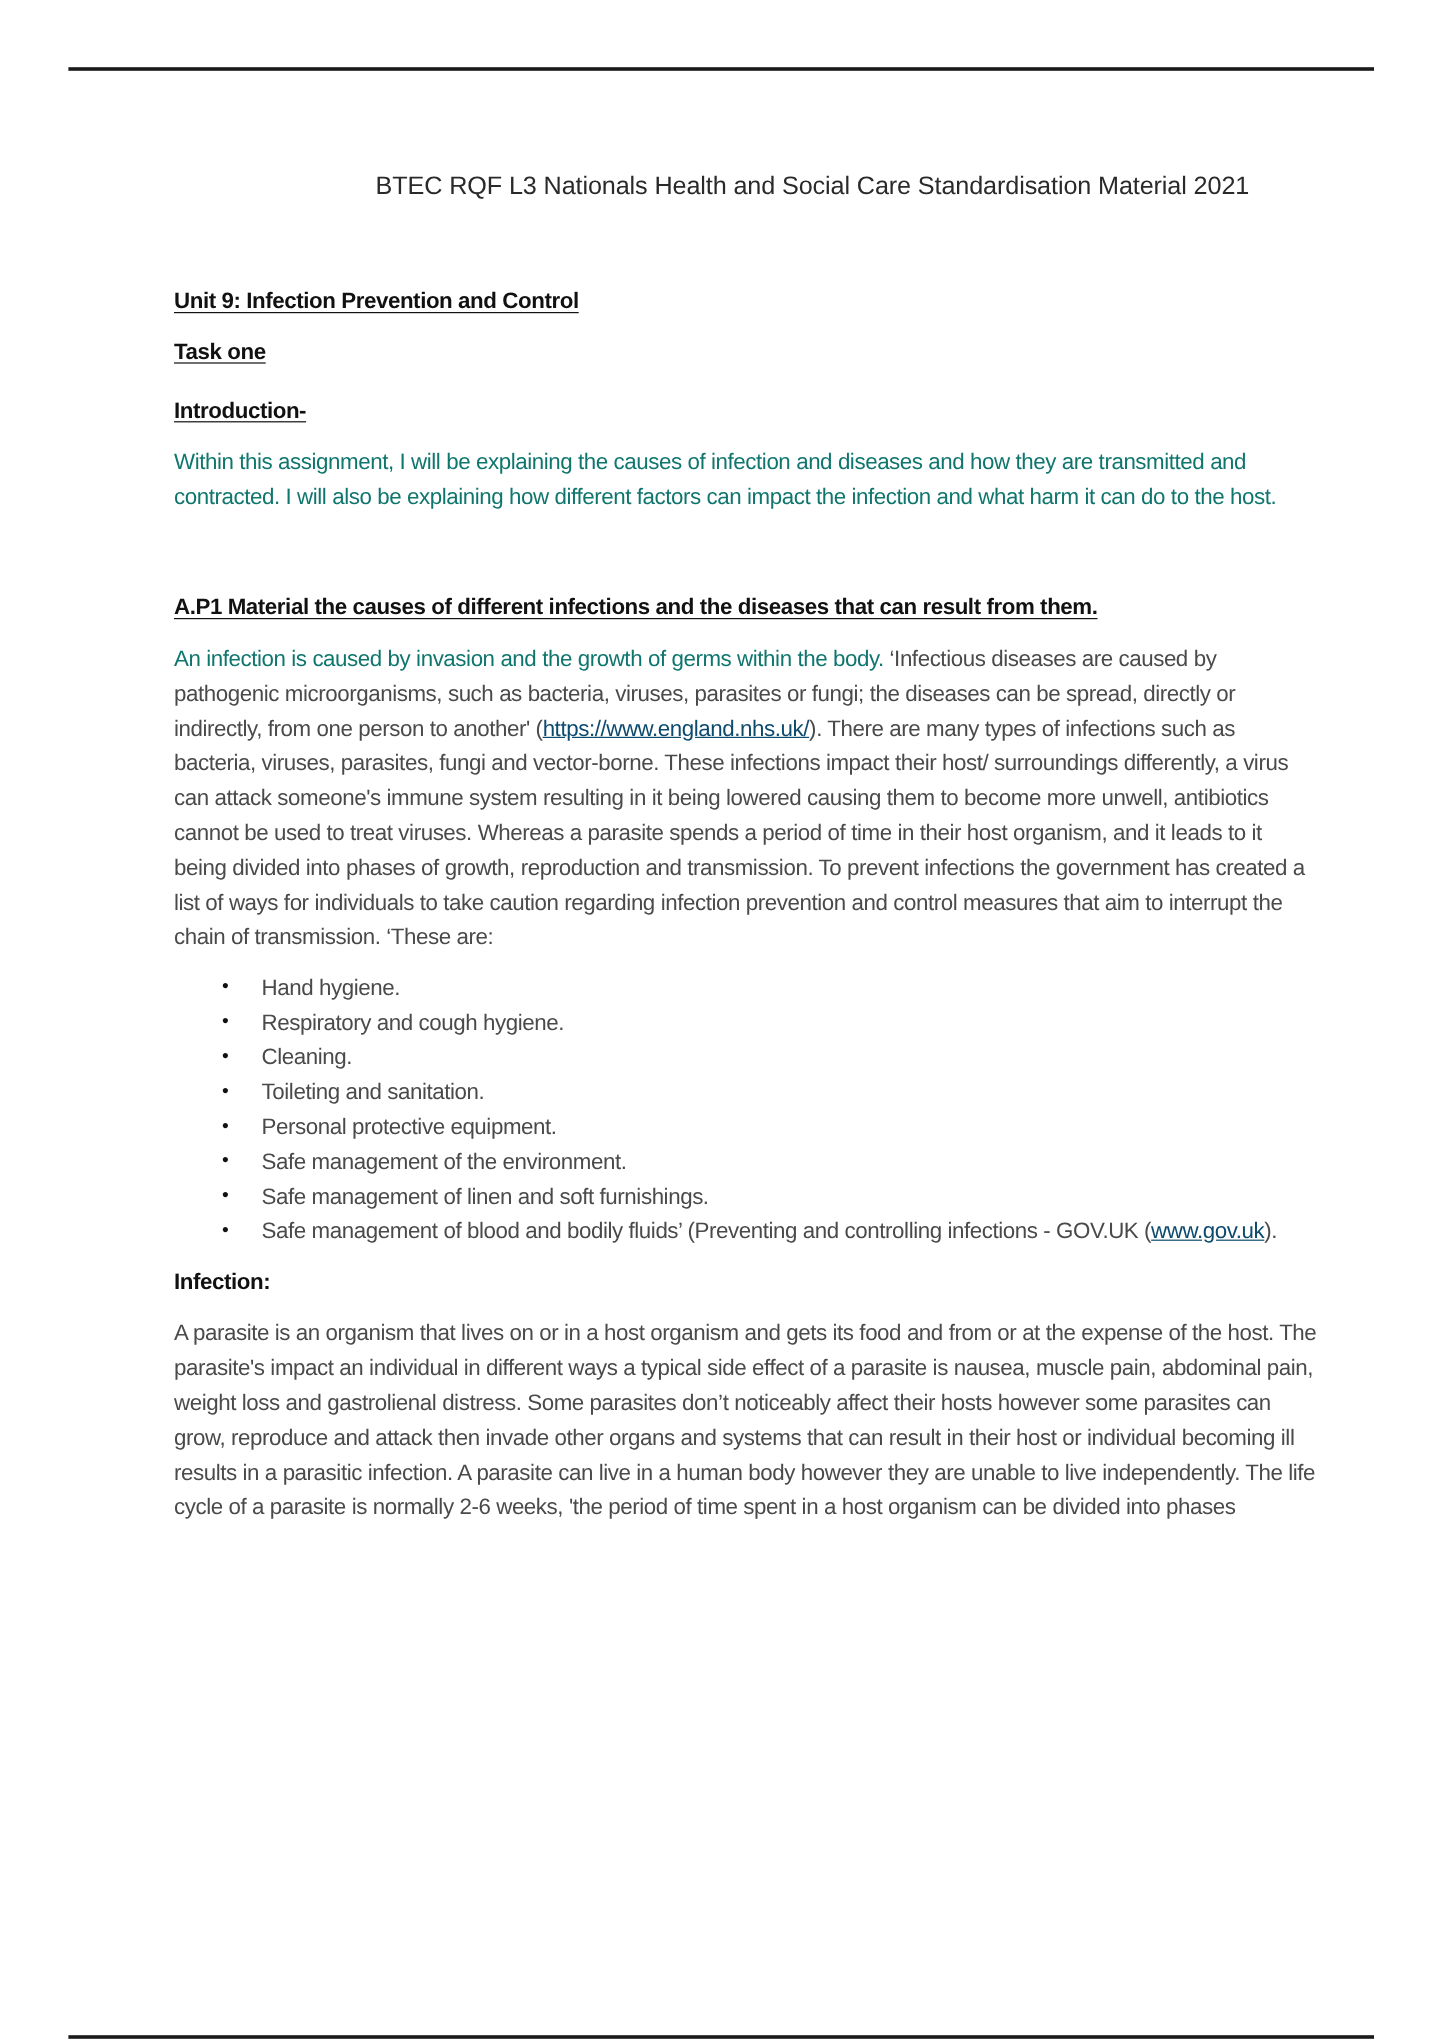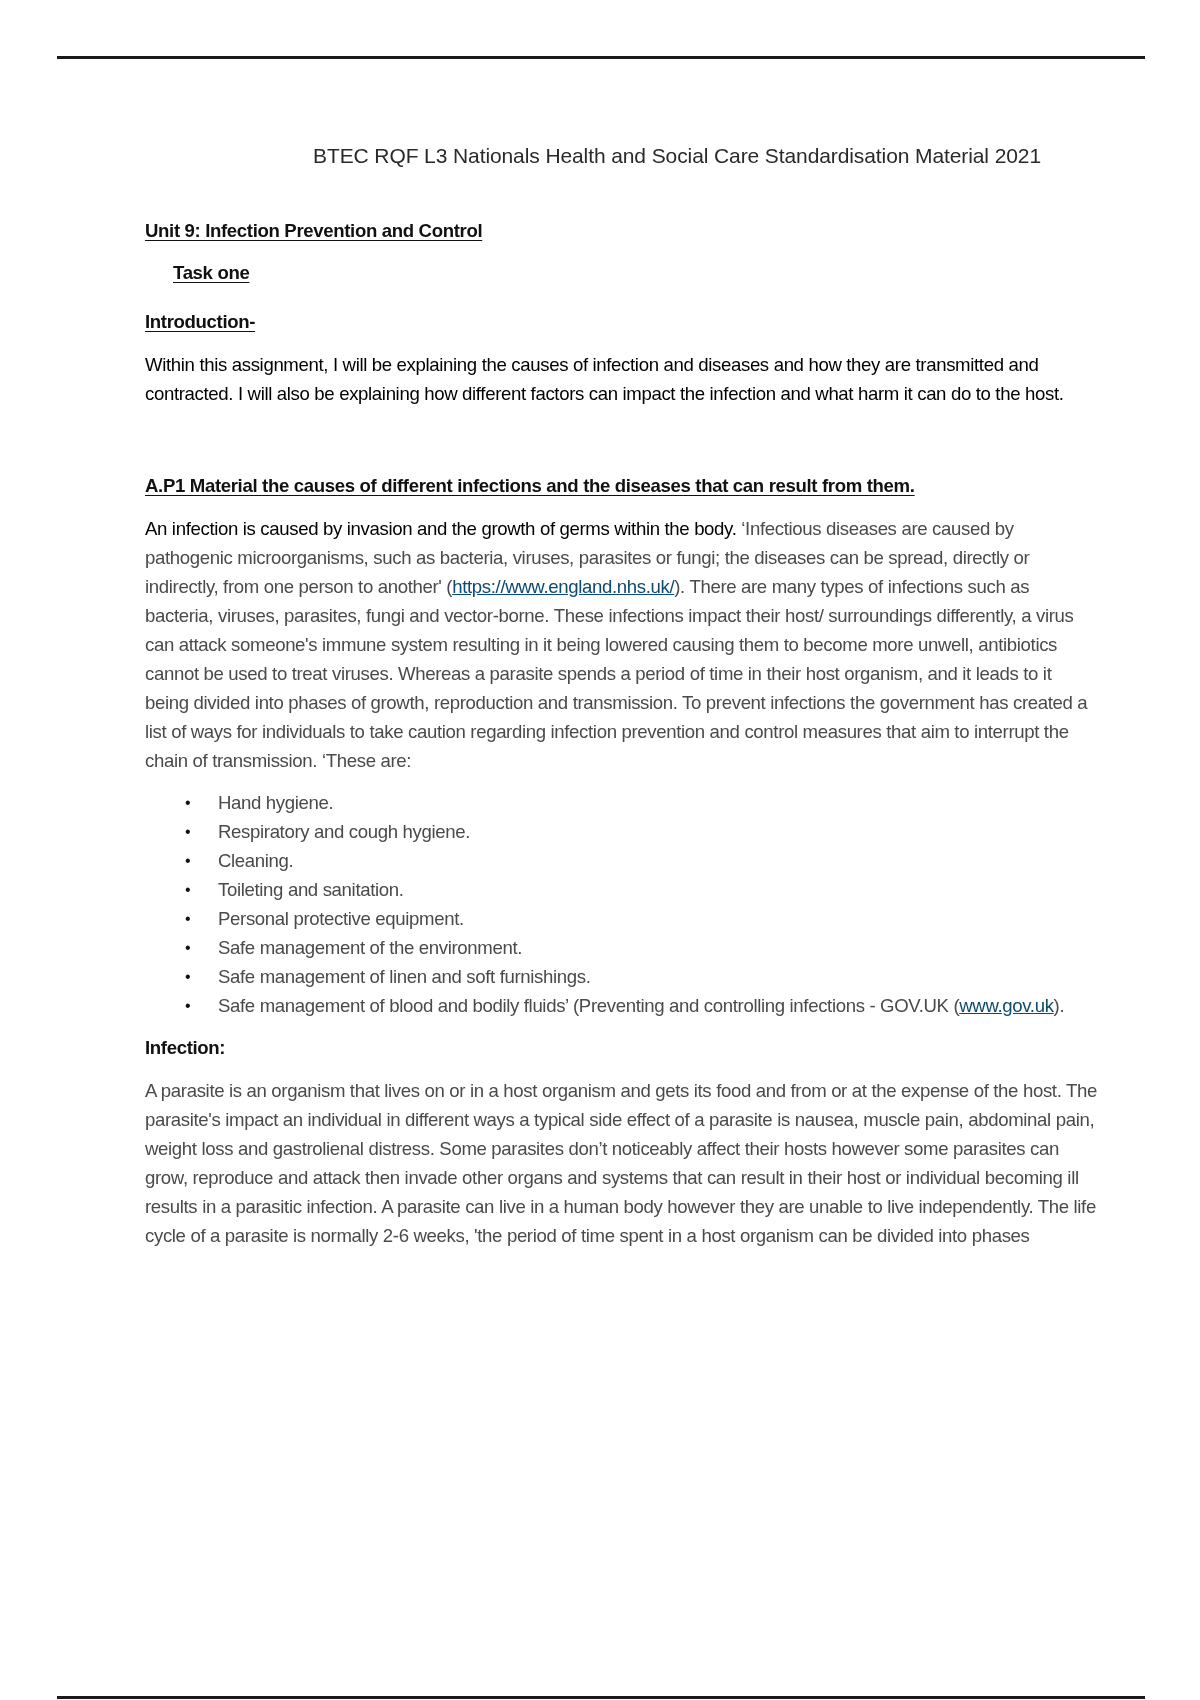--- a/index.html
+++ b/index.html
@@ -3,46 +3,46 @@
 <meta charset="utf-8">
 <style>
   html, body { margin:0; padding:0; background:#ffffff; }
   body { width:1200px; height:1700px; position:relative; overflow:hidden;
          font-family:"Liberation Sans", "DejaVu Sans", sans-serif; color:#222; }
   .rule { position:absolute; left:57px; width:1088px; height:3px; background:#1a1a1a; }
   .rule.top { top:56px; }
   .rule.bottom { top:1696px; }
   .header { position:absolute; top:144px; left:313px; font-size:21px; color:#2a2a2a;
             font-family:Liberation Sans, sans-serif; letter-spacing:-0.1px; white-space:nowrap; }
-  .content { position:absolute; left:145px; top:216px; width:955px;
+  .content { position:absolute; left:145px; top:236px; width:955px;
              font-family:"Liberation Sans", sans-serif; font-size:18.6px; line-height:29px;
              letter-spacing:-0.35px; }
   .h { font-weight:bold; text-decoration:underline; text-underline-offset:3px; color:#111; margin:0; }
   .h-plain { font-weight:bold; color:#111; margin:0; }
   p { margin:0; }
   .grey { color:#4a4a4a; }
-  .dark { color:#000000; }
+  .dark { color:#0f766e; }
   a.link { color:#0c4a6e; text-decoration:underline; }
   ul.bullets { list-style:none; margin:0; padding:0; }
   ul.bullets li { position:relative; padding-left:73px; color:#4a4a4a; line-height:29px; }
   ul.bullets li .bullet { position:absolute; left:40px; top:0; color:#111; font-size:16px; }
 </style>
 </head>
 <body>
 
 <div class="rule top"></div>
 
 <div class="header">BTEC RQF L3 Nationals Health and Social Care Standardisation Material 2021</div>
 
 <div class="content">
 
   <p class="h" style="margin-top:0;">Unit 9: Infection Prevention and Control</p>
 
 
-  <p class="h" style="margin-top:13px;margin-left:28px;">Task one</p>
+  <p class="h" style="margin-top:13px;">Task one</p>
 
   <p class="h" style="margin-top:20px;">Introduction-</p>
 
   <p class="dark" style="margin-top:14px;">Within this assignment, I will be explaining the causes of infection and diseases and how they are transmitted and contracted. I will also be explaining how different factors can impact the infection and what harm it can do to the host.</p>
 
   <p class="h" style="margin-top:63px;">A.P1 Material the causes of different infections and the diseases that can result from them.</p>
 
   <p style="margin-top:14px;"><span class="dark">An infection is caused by invasion and the growth of germs within the body.</span><span class="grey"> ‘Infectious diseases are caused by pathogenic microorganisms, such as bacteria, viruses, parasites or fungi; the diseases can be spread, directly or indirectly, from one person to another' (</span><a class="link" href="#">https://www.england.nhs.uk/</a><span class="grey">). There are many types of infections such as bacteria, viruses, parasites, fungi and vector-borne. These infections impact their host/ surroundings differently, a virus can attack someone's immune system resulting in it being lowered causing them to become more unwell, antibiotics cannot be used to treat viruses. Whereas a parasite spends a period of time in their host organism, and it leads to it being divided into phases of growth, reproduction and transmission. To prevent infections the government has created a list of ways for individuals to take caution regarding infection prevention and control measures that aim to interrupt the chain of transmission. ‘These are:</span></p>
 
   <ul class="bullets" style="margin-top:13px;">

